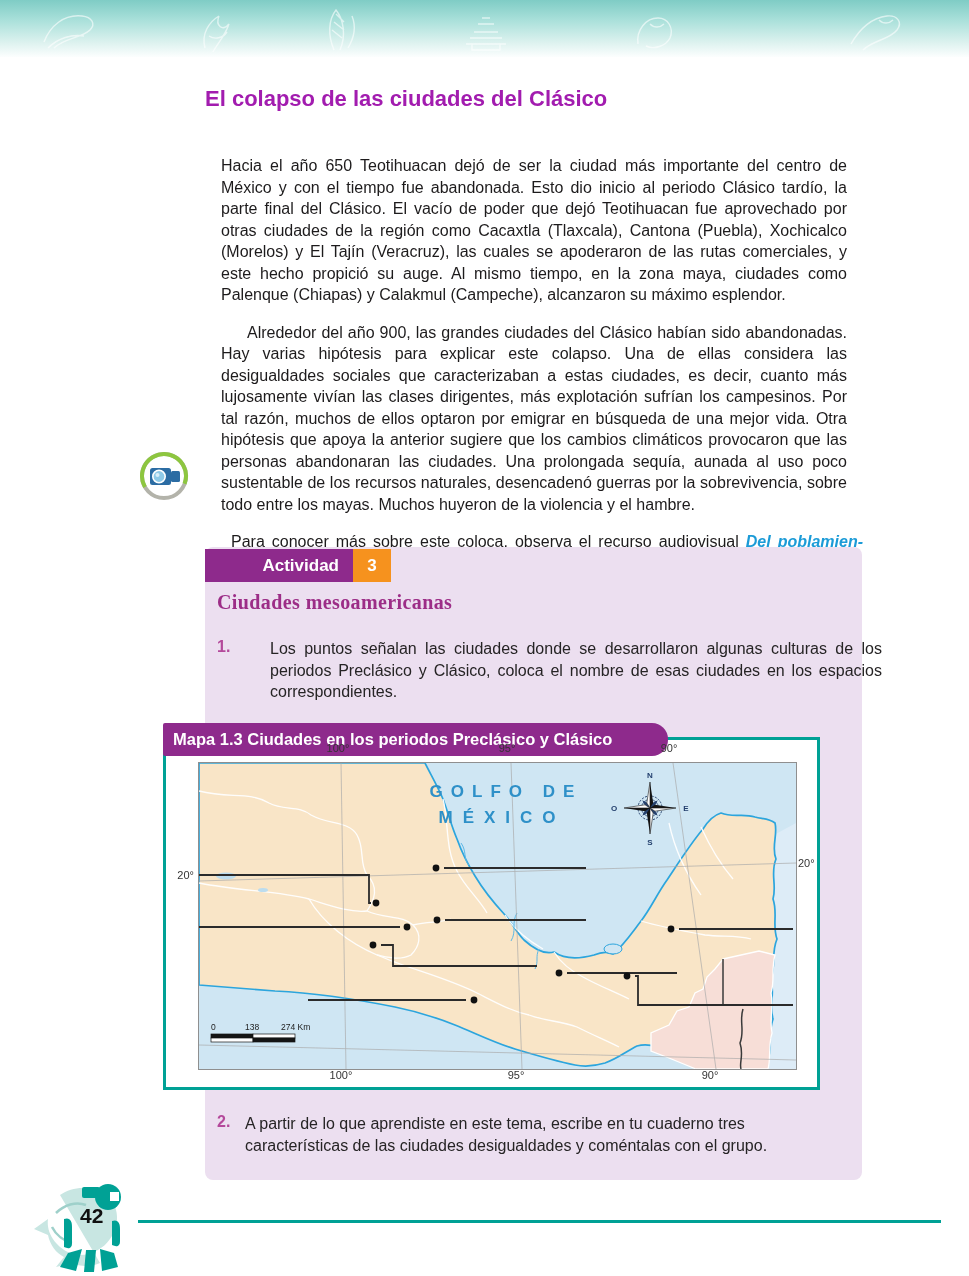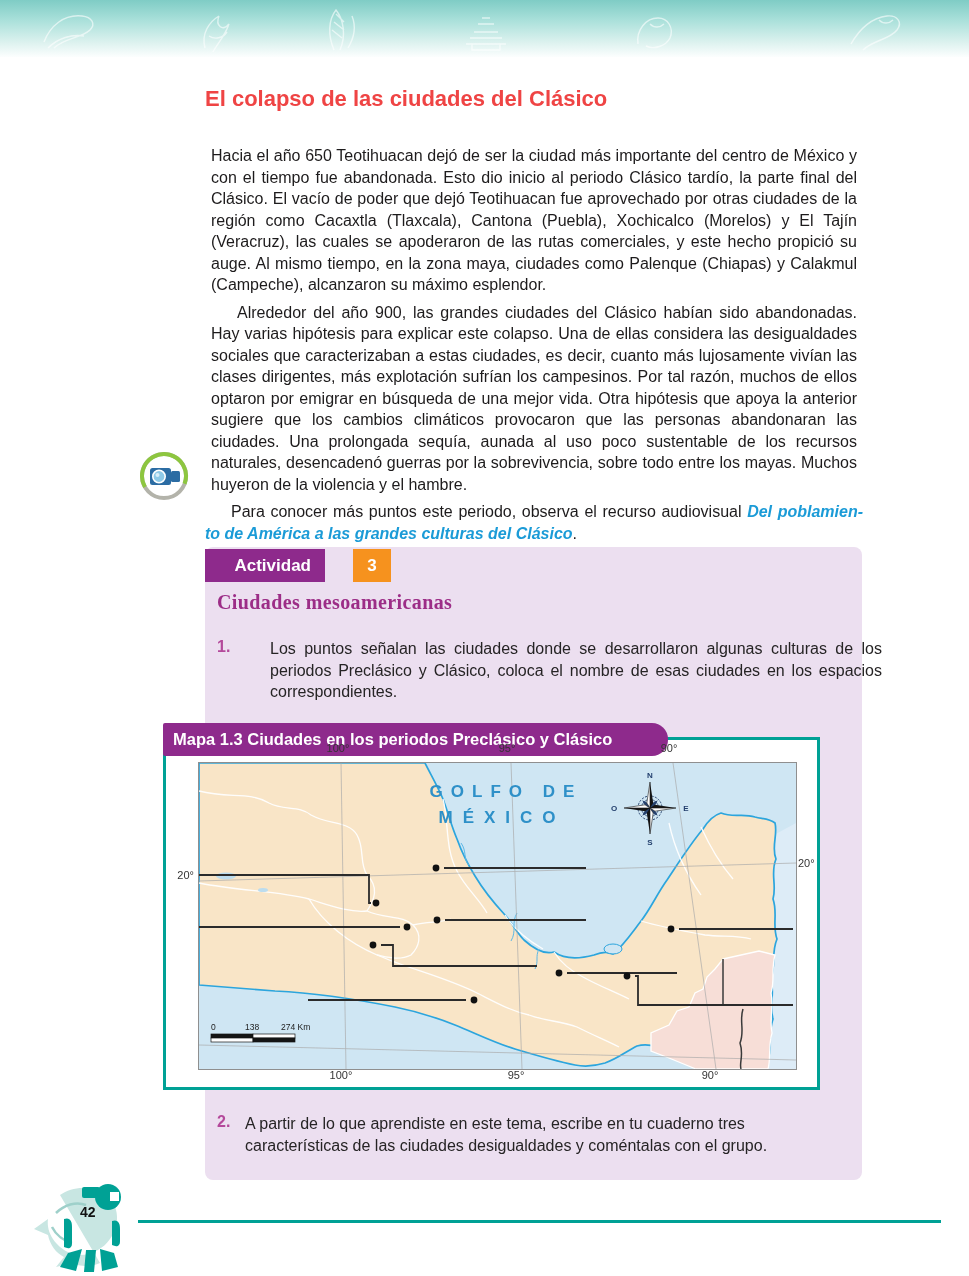--- a/index.html
+++ b/index.html
@@ -6,53 +6,53 @@
   body{width:969px;height:1276px;position:relative;background:#fff;
        font-family:"Liberation Sans","DejaVu Sans",sans-serif;overflow:hidden;}
   .abs{position:absolute;}
 
   
   .header-band{left:0;top:0;width:969px;height:57px;
     background:linear-gradient(#7fccc5 0%,#a9e0da 35%,#ddf2ef 75%,#fcfefe 100%);}
   .header-band svg{display:block;}
 
   
-  .sec-title{left:205px;top:86px;width:660px;font-size:22px;font-weight:bold;color:#ef4444;}
+  .sec-title{left:205px;top:86px;width:660px;font-size:22px;font-weight:bold;color:#a21caf;}
   .bodycol{left:205px;top:139px;width:658px;font-size:16px;line-height:21.5px;color:#1d1b1c;}
-  .bodycol p{margin:6px;text-align:justify;}
+  .bodycol p{margin:16px;text-align:justify;}
   .p-indent{text-indent:26px;}
   .p3line1{text-indent:26px;text-align:justify;text-align-last:justify;}
   .link{color:#1b9bd7;font-style:italic;font-weight:bold;}
 
   
   .media-icon{left:139px;top:451px;width:50px;height:50px;}
 
   
   .activity-panel{left:205px;top:547px;width:657px;height:633px;background:#ecdff0;border-radius:8px;}
   .act-banner{left:205px;top:549px;height:33px;z-index:3;}
-  .act-purple{position:absolute;left:0;top:0;width:120px;height:33px;background:#8e2a8c;color:#fff;
+  .act-purple{position:absolute;left:0;top:0;width:148px;height:33px;background:#8e2a8c;color:#fff;
       font-size:17px;font-weight:bold;text-align:right;line-height:33px;padding-right:14px;box-sizing:border-box;}
   .act-orange{position:absolute;left:148px;top:0;width:38px;height:33px;background:#f6921e;color:#fff;
       font-size:17px;font-weight:bold;text-align:center;line-height:33px;}
   .act-subtitle{left:217px;top:591px;font-family:Liberation Serif, serif;
       font-size:20px;font-weight:bold;color:#9c2d87;letter-spacing:.4px;}
   .item-num{font-size:16px;font-weight:bold;color:#b4499b;}
   .item-text{font-size:16px;line-height:21.5px;color:#262425;text-align:justify;}
 
   
   .map-banner{left:163px;top:723px;width:505px;height:33px;background:#8e2a8c;color:#fff;
       border-radius:2px 16px 16px 2px;z-index:4;font-size:16.5px;font-weight:bold;line-height:33px;
       padding-left:10px;box-sizing:border-box;}
   .map-box{left:163px;top:737px;width:651px;height:347px;background:#fff;border:3px solid #00a195;z-index:2;}
   .map-area{left:198px;top:762px;width:597px;height:306px;border:1px solid #8f8f8f;z-index:3;background:#cfe6f3;}
   .deg{font-size:11px;color:#333;z-index:4;}
   .deg-r{text-align:right;}
 
   
-  .page-num{left:80px;top:1204px;font-size:14px;font-weight:bold;color:#111;z-index:5;}
+  .page-num{left:80px;top:1204px;font-size:21px;font-weight:bold;color:#111;z-index:5;}
   .footer-rule{left:138px;top:1220px;width:803px;height:3px;background:#00a195;}
   .footer-logo{left:26px;top:1183px;width:112px;height:90px;}
 </style>
 </head>
 <body>
 
 <div class="abs header-band">
   <svg width="969" height="57">
     <g stroke="#ffffff" stroke-width="1.4" fill="none" opacity="0.6">
       <g transform="translate(42,8)">
@@ -75,21 +75,21 @@
       </g>
     </g>
   </svg>
 </div>
 
 <div class="abs sec-title">El colapso de las ciudades del Clásico</div>
 
 <div class="abs bodycol">
   <p>Hacia el año 650 Teotihuacan dejó de ser la ciudad más importante del centro de México y con el tiempo fue abandonada. Esto dio inicio al periodo Clásico tardío, la parte final del Clásico. El vacío de poder que dejó Teotihuacan fue aprovechado por otras ciudades de la región como Cacaxtla (Tlaxcala), Cantona (Puebla), Xochicalco (Morelos) y El Tajín (Veracruz), las cuales se apoderaron de las rutas comerciales, y este hecho propició su auge. Al mismo tiempo, en la zona maya, ciudades como Palenque (Chiapas) y Calakmul (Campeche), alcanzaron su máximo esplendor.</p>
   <p class="p-indent">Alrededor del año 900, las grandes ciudades del Clásico habían sido abandonadas. Hay varias hipótesis para explicar este colapso. Una de ellas considera las desigualdades sociales que caracterizaban a estas ciudades, es decir, cuanto más lujosamente vivían las clases dirigentes, más explotación sufrían los campesinos. Por tal razón, muchos de ellos optaron por emigrar en búsqueda de una mejor vida. Otra hipótesis que apoya la anterior sugiere que los cambios climáticos provocaron que las personas abandonaran las ciudades. Una prolongada sequía, aunada al uso poco sustentable de los recursos naturales, desencadenó guerras por la sobrevivencia, sobre todo entre los mayas. Muchos huyeron de la violencia y el hambre.</p>
-  <div class="p3line1"><span>Para conocer más puntos este periodo, observa el recurso audiovisual </span><span class="link">Del poblamien-</span></div>
+  <div class="p3line1"><span>Para conocer más sobre este coloca, observa el recurso audiovisual </span><span class="link">Del poblamien-</span></div>
   <div><span class="link">to de América a las grandes culturas del Clásico</span><span>.</span></div>
 </div>
 
 <div class="abs media-icon">
   <svg width="50" height="50" viewBox="0 0 50 50">
     <circle cx="25" cy="25" r="22" fill="#ffffff" stroke="#b3b3aa" stroke-width="4"></circle>
     <circle cx="25" cy="25" r="22" fill="none" stroke="#8dc63f" stroke-width="4" stroke-dasharray="88 50" transform="rotate(-210 25 25)"></circle>
     <rect x="11" y="17" width="21" height="17" rx="2.5" fill="#2b6ca3"></rect>
     <rect x="32" y="20" width="9" height="11" rx="1.5" fill="#2b6ca3"></rect>
     <circle cx="20" cy="25.5" r="6.2" fill="#8ecae8" stroke="#ffffff" stroke-width="1.6"></circle>

